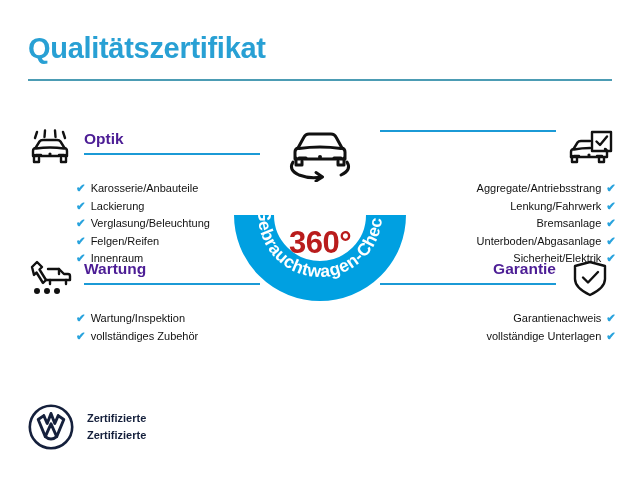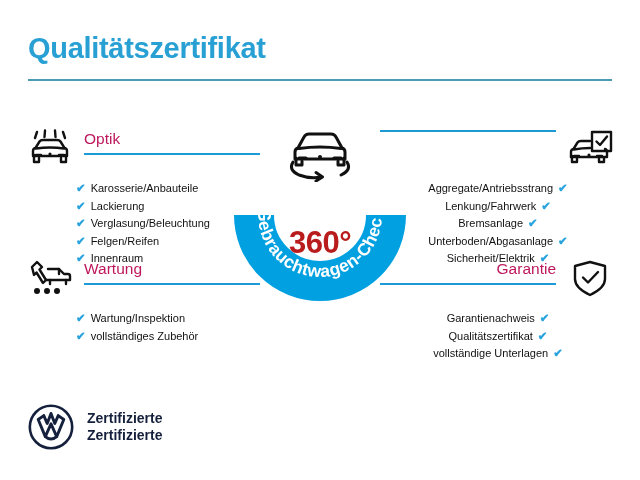--- a/index.html
+++ b/index.html
@@ -68,22 +68,22 @@
 
   .sec-title-wrap {
     position: absolute;
     top: 2px;
   }
   .left  .sec-title-wrap { left: 60px;  right: 0; }
   .right .sec-title-wrap { right: 60px; left: 0; }
 
   .sec-title {
     font-size: 15.5px;
-    font-weight: normal;
-    color: #be185d;
+    font-weight: bold;
+    color: #4c1d95;
     line-height: 1.1;
     margin: 0 0 6px 0;
   }
   .left  .sec-title { text-align: left; }
   .right .sec-title { text-align: right; }
 
   .sec-rule {
     height: 2px;
     background: #1b9ad6;
     width: 100%;
@@ -95,21 +95,21 @@
     margin: 6px 0 0 0;
     padding: 0;
   }
   .check-list li {
     font-size: 11px;
     line-height: 17.5px;
     color: #111111;
     white-space: nowrap;
   }
   .left  .check-list li { padding-left: 52px; text-align: left; }
-  .right .check-list li { padding-right: 0px; text-align: center; }
+  .right .check-list li { padding-right: 0px; text-align: right; }
 
   .chk {
     color: #29a3dd;
     font-weight: bold;
     font-size: 11.5px;
   }
   .left  .chk { margin-right: 5px; }
   .right .chk { margin-left: 5px; }
 
   
@@ -143,21 +143,21 @@
   .footer {
     position: absolute;
     left: 28px;
     top: 404px;
     display: flex;
     align-items: center;
   }
   .vw-mark { width: 46px; height: 46px; }
   .footer-text {
     margin-left: 13px;
-    font-size: 14px;
+    font-size: 11px;
     font-weight: bold;
     color: #15203c;
     line-height: 17px;
   }
 </style>
 </head>
 <body>
 
 <div class="title-block">
   <h1 class="doc-title">Qualitätszertifikat</h1>
@@ -267,21 +267,20 @@
         </g>
       </svg>
     </span>
     <div class="sec-title-wrap">
       <div class="sec-title">Garantie</div>
       <div class="sec-rule"></div>
     </div>
   </div>
   <ul class="check-list">
     <li><span>Garantienachweis</span><span class="chk">✔</span></li>
-    <li><span>Qualitätszertifikat</span><span class="chk">✔</span></li>
     <li><span>vollständige Unterlagen</span><span class="chk">✔</span></li>
   </ul>
 </div>
 
 <div class="badge">
   <svg width="186" height="186" viewBox="0 0 186 186">
     <defs>
       <path id="ringtext" d="M 31 93 A 62 62 0 1 0 155 93"></path>
     </defs>
 

